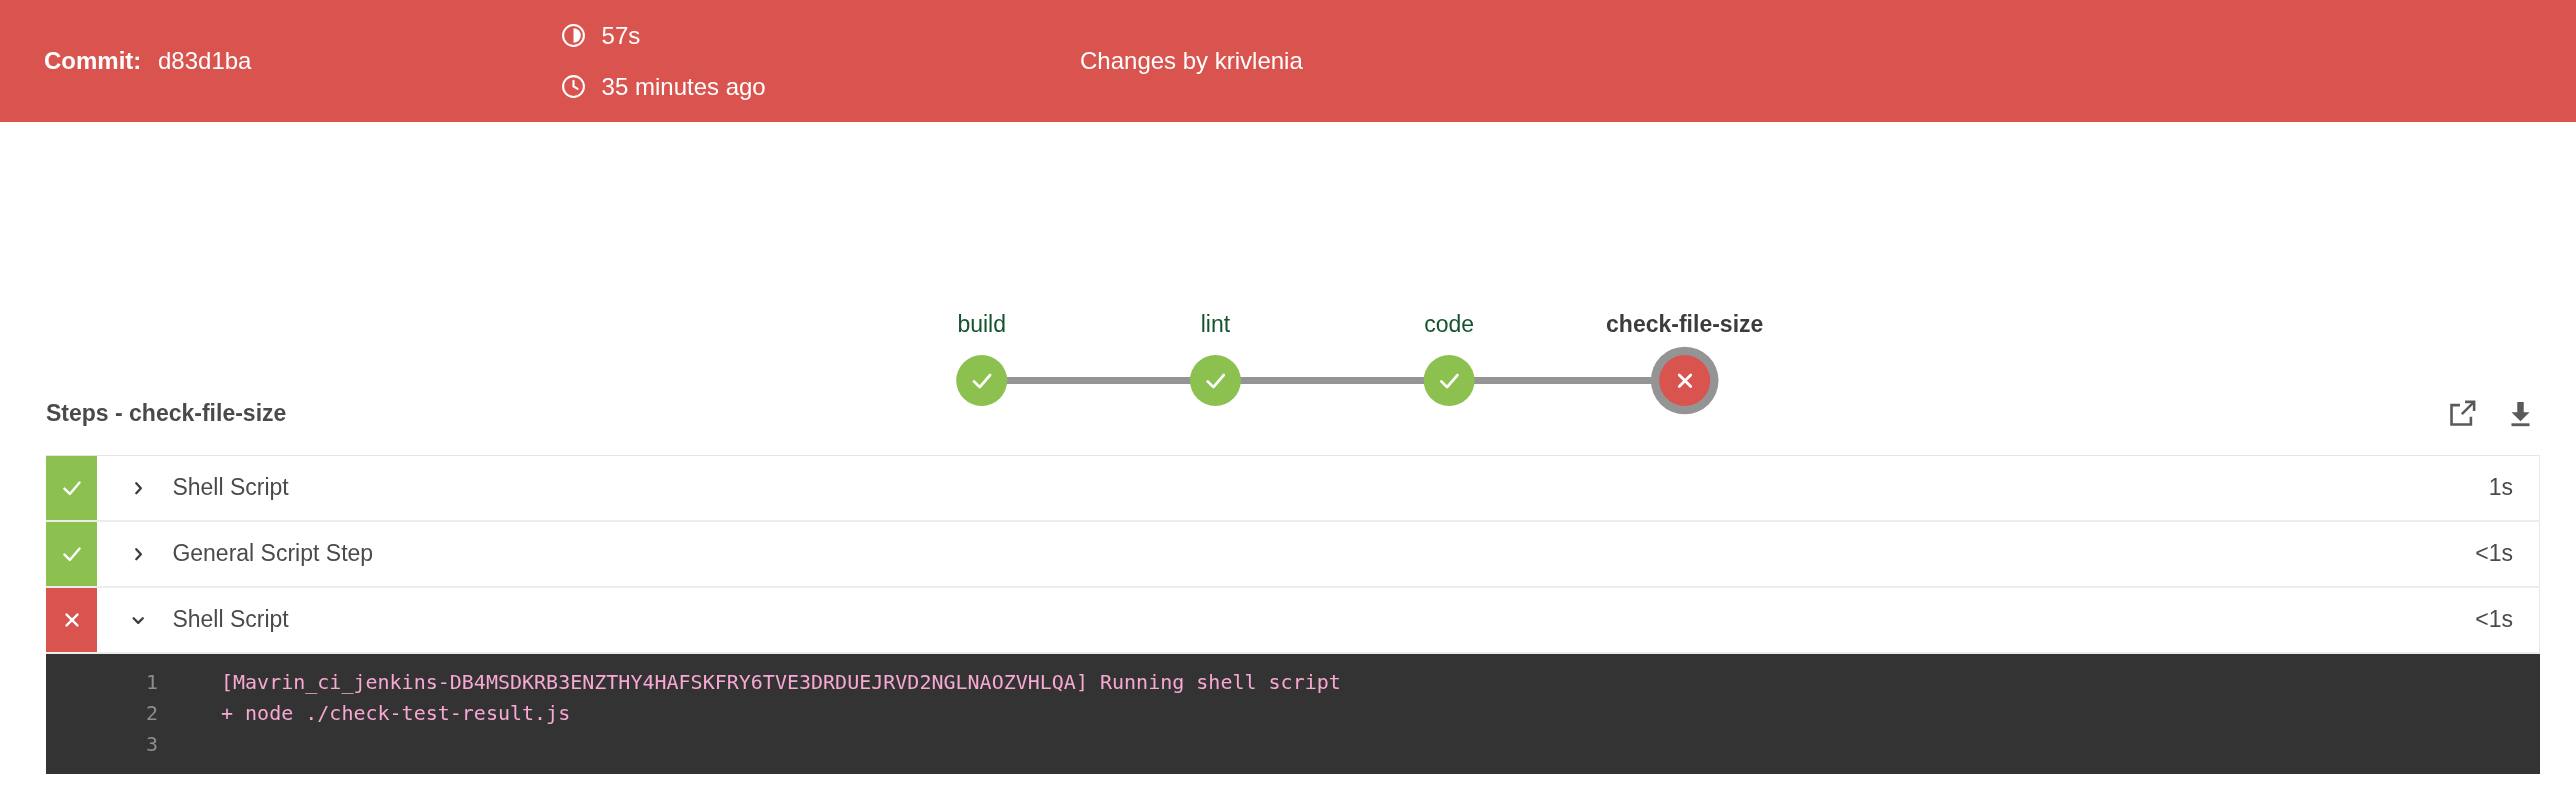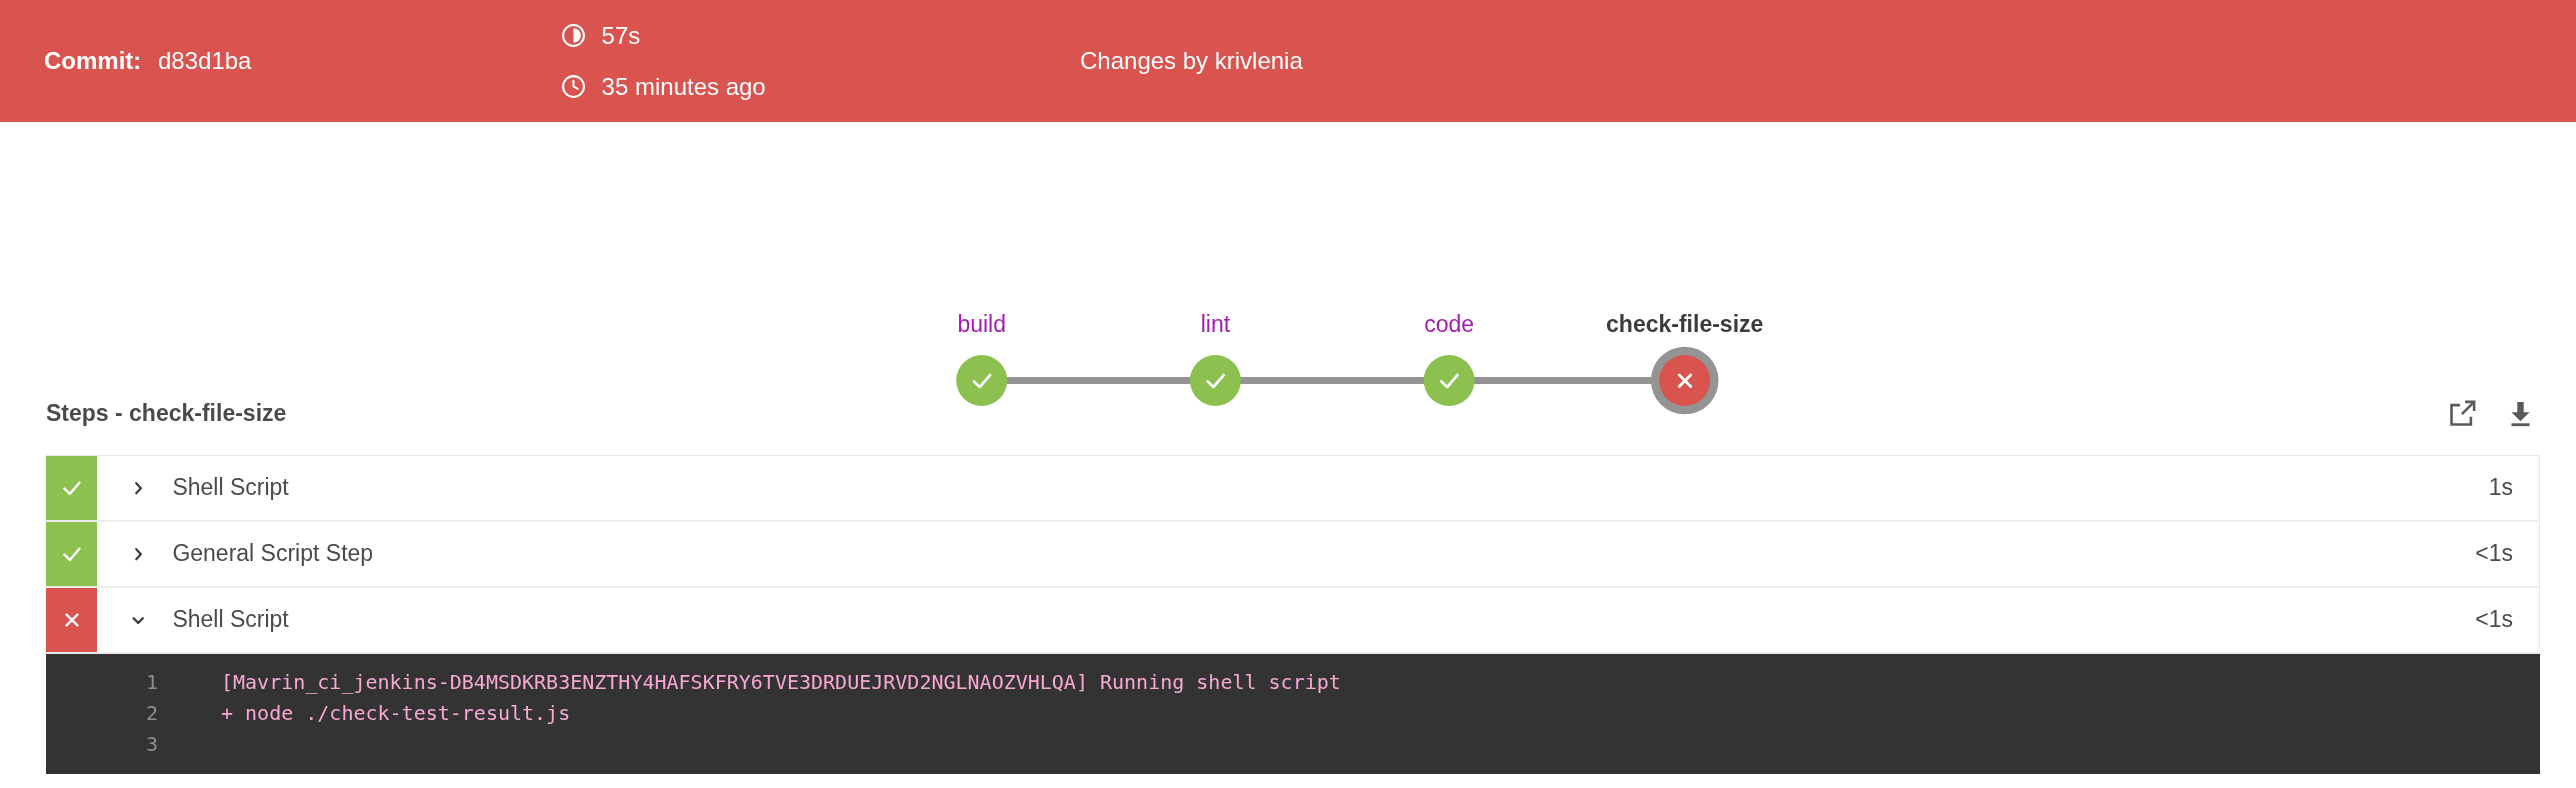--- a/index.html
+++ b/index.html
@@ -71,21 +71,21 @@
     position: absolute;
     left: 919px;
     top: 0;
     height: 220px;
   }
   .stage-label {
     position: absolute;
     top: 191px;
     transform: translate(-50%, 0);
     font-size: 23px;
-    color: #a21caf;
+    color: #14532d;
     white-space: nowrap;
     line-height: 1;
   }
   .stage-label.selected { font-weight: bold; color: #3c3c3c; }
 
   .connector {
     position: absolute;
     top: 255px;
     height: 7.4px;
     background: #949494;

